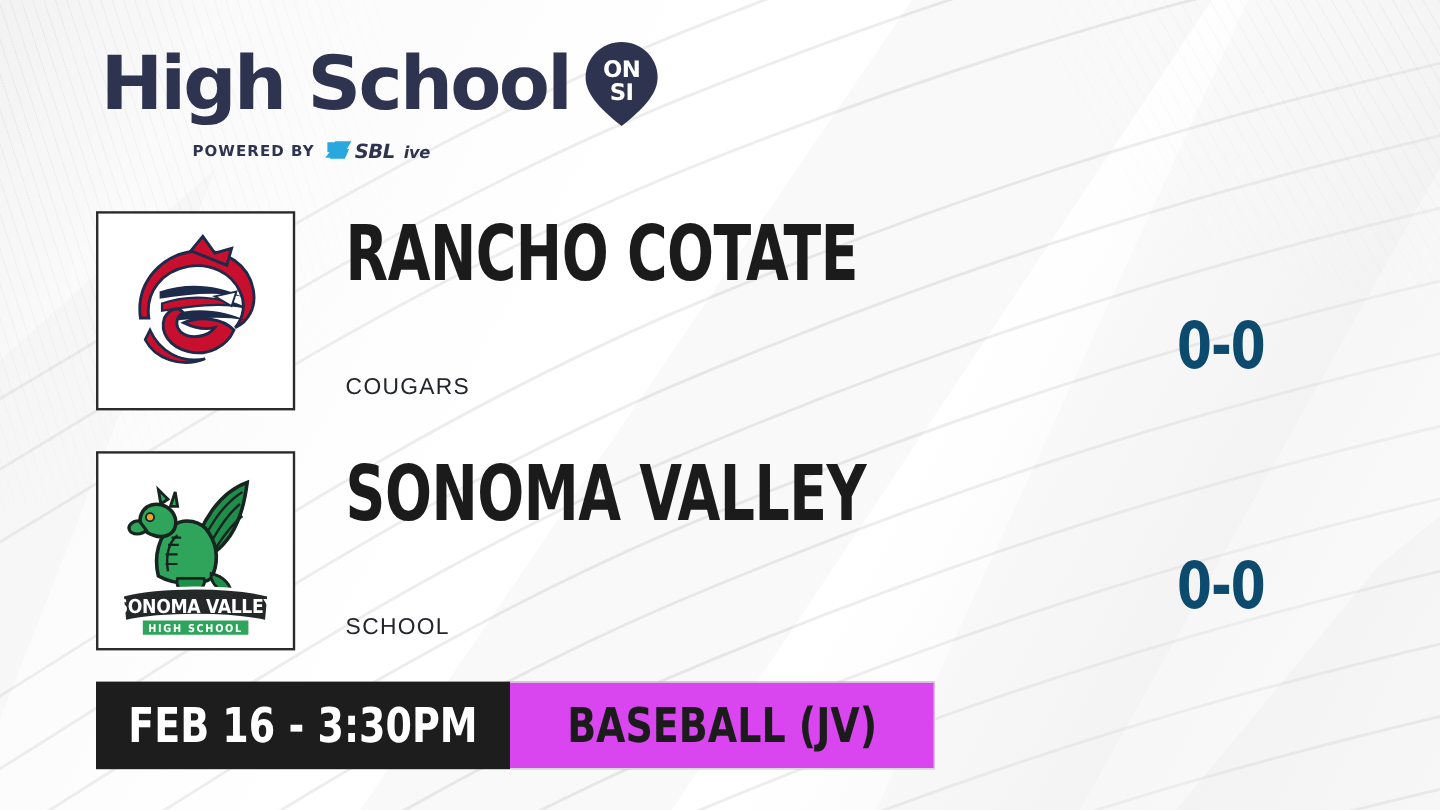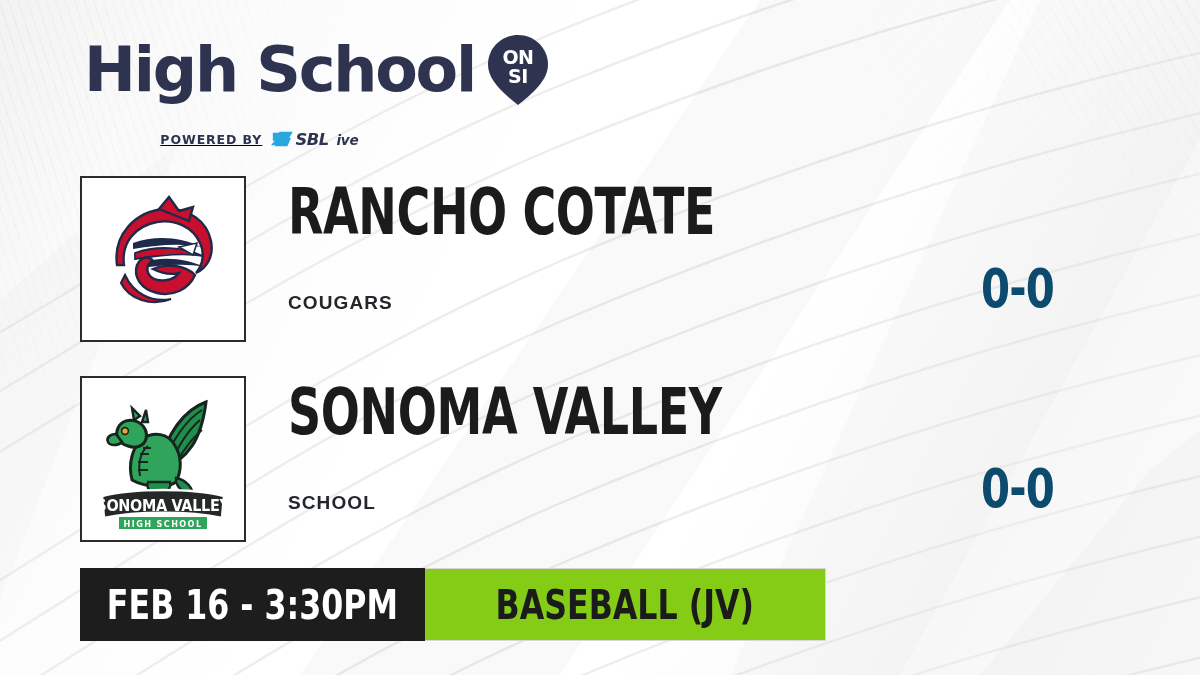--- a/index.html
+++ b/index.html
@@ -66,23 +66,22 @@
     color: #2e3350;
     line-height: 1;
     white-space: nowrap;
   }
   .brand-pin { width: 62px; height: 72px; flex: 0 0 auto; margin-left: 2px; }
   .brand-sub {
     display: flex;
     align-items: center;
     justify-content: center;
     gap: 9px;
-    margin-top: 23px;
+    margin-top: 9px;
     padding-right: 40px;
-    text-decoration: underline;
   }
   .powered-by {
     font-family: "DejaVu Sans", sans-serif;
     font-size: 12.5px;
     font-weight: 700;
     letter-spacing: 0.9px;
     color: #2e3350;
     white-space: nowrap;
   }
   .sblive-mark { height: 20px; display: block; }
@@ -117,24 +116,24 @@
     color: #1b1b1b;
     line-height: 1.0;
     white-space: nowrap;
     transform: scaleX(0.80);
     transform-origin: left center;
     margin-top: 4px;
   }
   .team-mascot {
     font-family: "Liberation Sans", sans-serif;
     font-size: 19px;
-    font-weight: 700;
+    font-weight: 400;
     letter-spacing: 1.1px;
     color: #23262b;
-    margin-top: 48px;
+    margin-top: 68px;
     white-space: nowrap;
   }
 
   
   .score {
     position: absolute;
     left: 880px;
     width: 180px;
     text-align: right;
     font-family: "DejaVu Sans Condensed", "Liberation Sans Narrow",
@@ -170,23 +169,23 @@
     letter-spacing: 0px;
     white-space: nowrap;
   }
   .info-date {
     background: #1d1d1d;
     color: #ffffff;
     width: 345px;
     text-align: center;
   }
   .info-sport {
-    background: #84cc16;
+    background: #d946ef;
     color: #1b1b1b;
-    width: 401px;
+    width: 354px;
     border: 1px solid #d8d8d8;
     border-left: none;
   }
   .info-date span, .info-sport span { display: inline-block; transform: scaleX(0.88); }
 </style>
 </head>
 <body>
 
 <div id="stage">
 

